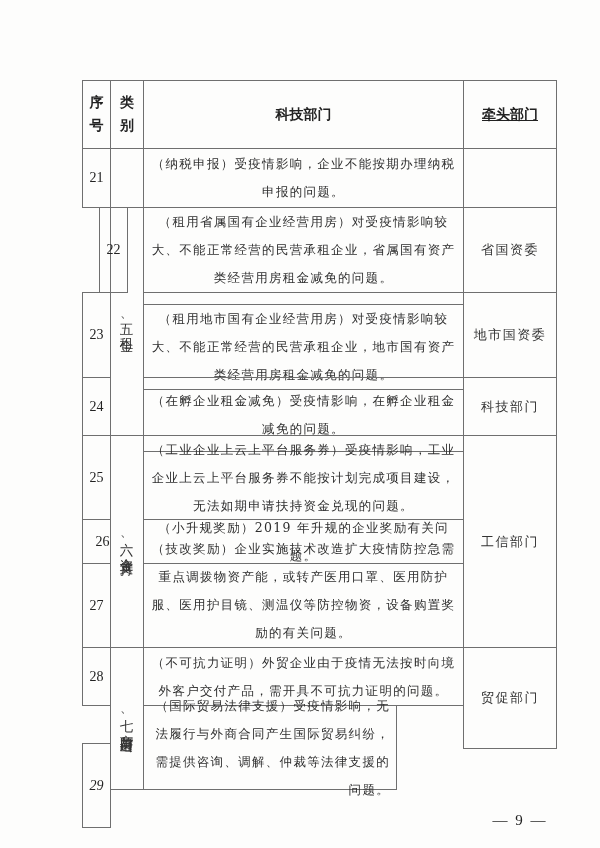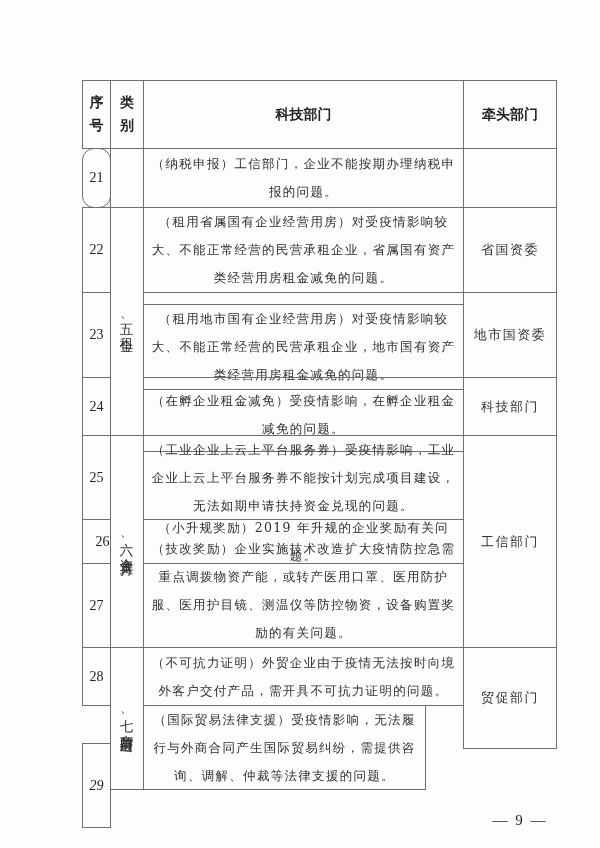--- a/index.html
+++ b/index.html
@@ -44,40 +44,40 @@
       <span>序</span>
       <span>号</span>
     </div>
     <div class="cell hdr hdr-v" style="left:110px;top:80px;width:34px;height:69px;">
       <span>类</span>
       <span>别</span>
     </div>
     <div class="cell hdr" style="left:143px;top:80px;width:321px;height:69px;">
       <span>科技部门</span>
     </div>
-    <div class="cell hdr" style="left:463px;top:80px;width:94px;height:69px;">
+    <div class="cell hdr" style="left:463px;top:80px;width:94px;height:69px;text-decoration:underline;">
       <span>牵头部门</span>
     </div>
 
-    <div class="cell num" style="left:82px;top:148px;width:29px;height:60px;border-radius:12px;">
+    <div class="cell num" style="left:82px;top:148px;width:29px;height:60px;">
         <span>21</span>
       </div>
     <div class="cell" style="left:110px;top:148px;width:34px;height:60px;"></div>
     <div class="cell content" style="left:143px;top:148px;width:321px;height:60px;">
-        <span>（纳税申报）工信部门，企业不能按期办理纳税申报的问题。</span>
+        <span>（纳税申报）受疫情影响，企业不能按期办理纳税申报的问题。</span>
       </div>
     <div class="cell dept" style="left:463px;top:148px;width:94px;height:60px;">
         <span></span>
       </div>
 
     <div class="cell" style="left:110px;top:207px;width:34px;height:229px;">
       <span class="cat">五、租金</span>
     </div>
 
-    <div class="cell num" style="left:82px;top:207px;width:29px;height:86px;">
+    <div class="cell num" style="left:99px;top:207px;width:29px;height:86px;">
         <span>22</span>
       </div>
     <div class="cell content" style="left:143px;top:207px;width:321px;height:86px;">
         <span>（租用省属国有企业经营用房）对受疫情影响较大、不能正常经营的民营承租企业，省属国有资产类经营用房租金减免的问题。</span>
       </div>
     <div class="cell dept" style="left:463px;top:207px;width:94px;height:86px;">
         <span>省国资委</span>
       </div>
 
     <div class="cell num" style="left:82px;top:292px;width:29px;height:86px;">
@@ -140,20 +140,20 @@
     <div class="cell num" style="left:82px;top:647px;width:29px;height:59px;">
         <span>28</span>
       </div>
     <div class="cell content" style="left:143px;top:647px;width:321px;height:59px;">
         <span>（不可抗力证明）外贸企业由于疫情无法按时向境外客户交付产品，需开具不可抗力证明的问题。</span>
       </div>
 
     <div class="cell num" style="left:82px;top:743px;width:29px;height:85px;font-style:italic;">
         <span>29</span>
       </div>
-    <div class="cell content" style="left:143px;top:705px;width:283px;height:85px;">
+    <div class="cell content" style="left:143px;top:705px;width:254px;height:85px;text-align:right;">
         <span>（国际贸易法律支援）受疫情影响，无法履行与外商合同产生国际贸易纠纷，需提供咨询、调解、仲裁等法律支援的问题。</span>
       </div>
 
   </div>
 
   <div class="pagenum">— 9 —</div>
 </div>
 
 </body></html>

